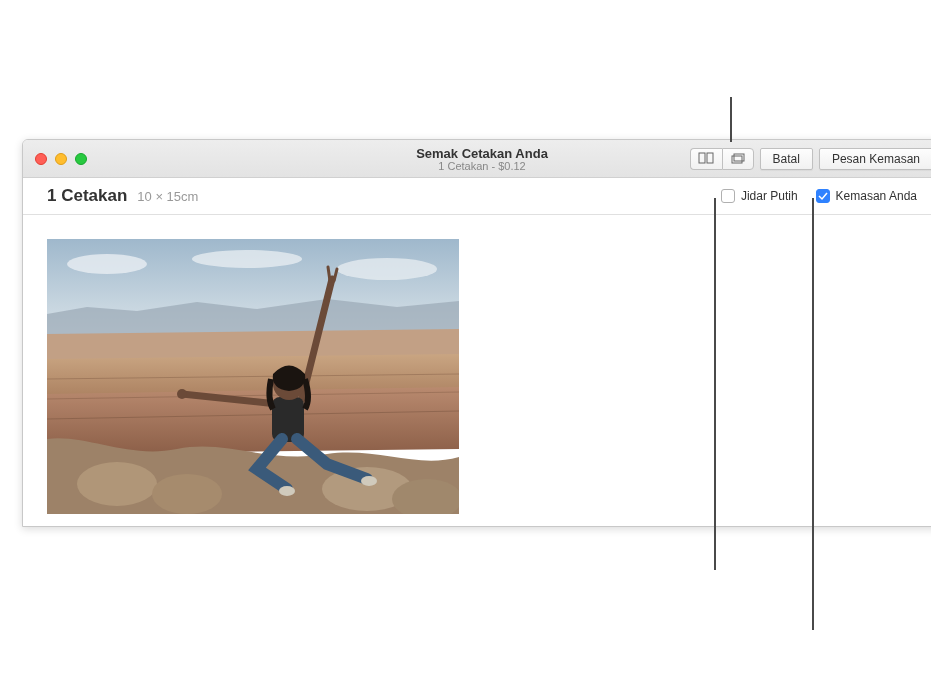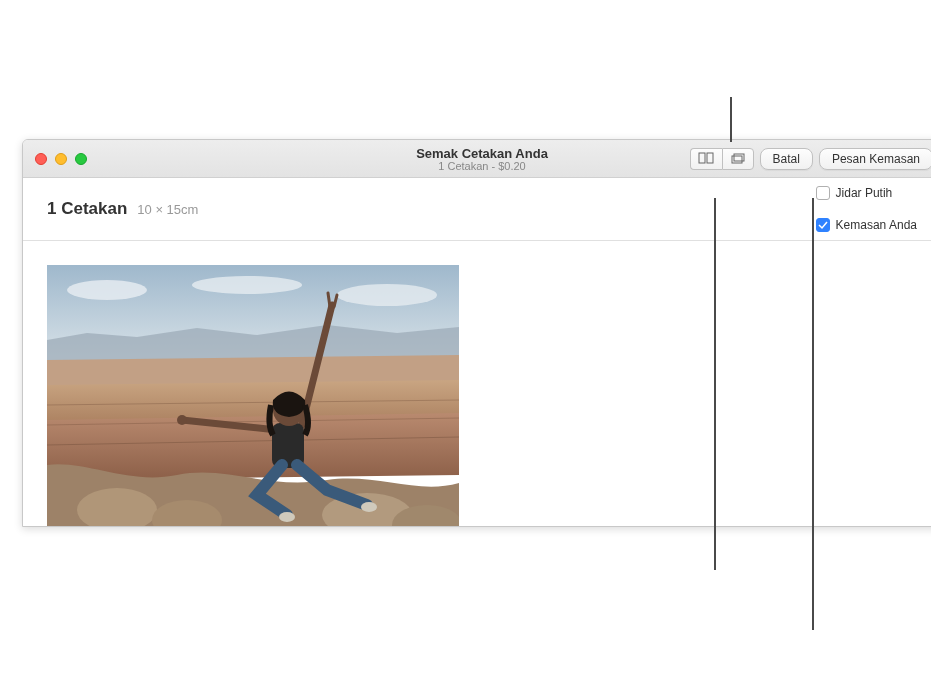--- a/index.html
+++ b/index.html
@@ -90,21 +90,21 @@
       border-right: none;
     }
     .icon-btn:last-child {
       border-radius: 0 4px 4px 0;
     }
     .text-btn {
       height: 22px;
       padding: 0 12px;
       background: linear-gradient(to bottom, #fdfdfd, #f1f1f1);
       border: 1px solid #c0c0c0;
-      border-radius: 8px;
+      border-radius: 2px;
       font-size: 12px;
       color: #333;
       cursor: pointer;
       display: flex;
       align-items: center;
       box-shadow: 0 1px 0 rgba(255,255,255,0.5) inset, 0 1px 1px rgba(0,0,0,0.05);
     }
     .content-header {
       display: flex;
       align-items: center;
@@ -118,22 +118,21 @@
       color: #333;
     }
     .print-size {
       font-size: 13px;
       color: #999;
     }
     .header-right {
       margin-left: auto;
       display: flex;
       gap: 18px;
-      align-items: flex-start;
-      flex-direction: column;
+      align-items: flex-end;
     }
     .checkbox-wrap {
       display: flex;
       align-items: center;
       gap: 6px;
       cursor: pointer;
     }
     .checkbox {
       width: 14px;
       height: 14px;
@@ -200,21 +199,21 @@
 
 <div class="window">
   <div class="titlebar">
     <div class="traffic-lights">
       <div class="traffic-light tl-close"></div>
       <div class="traffic-light tl-min"></div>
       <div class="traffic-light tl-max"></div>
     </div>
     <div class="title-center">
       <div class="title-main">Semak Cetakan Anda</div>
-      <div class="title-sub">1 Cetakan - $0.20</div>
+      <div class="title-sub">1 Cetakan - $0.12</div>
     </div>
     <div class="toolbar-right">
       <div class="icon-btn-group">
         <div class="icon-btn">
           <span>
             <svg width="16" height="12" viewBox="0 0 16 12">
                 <rect x="1" y="1" width="6" height="10" fill="none" stroke="#666" stroke-width="1"></rect>
                 <rect x="9" y="1" width="6" height="10" fill="none" stroke="#666" stroke-width="1"></rect>
               </svg>
           </span>

